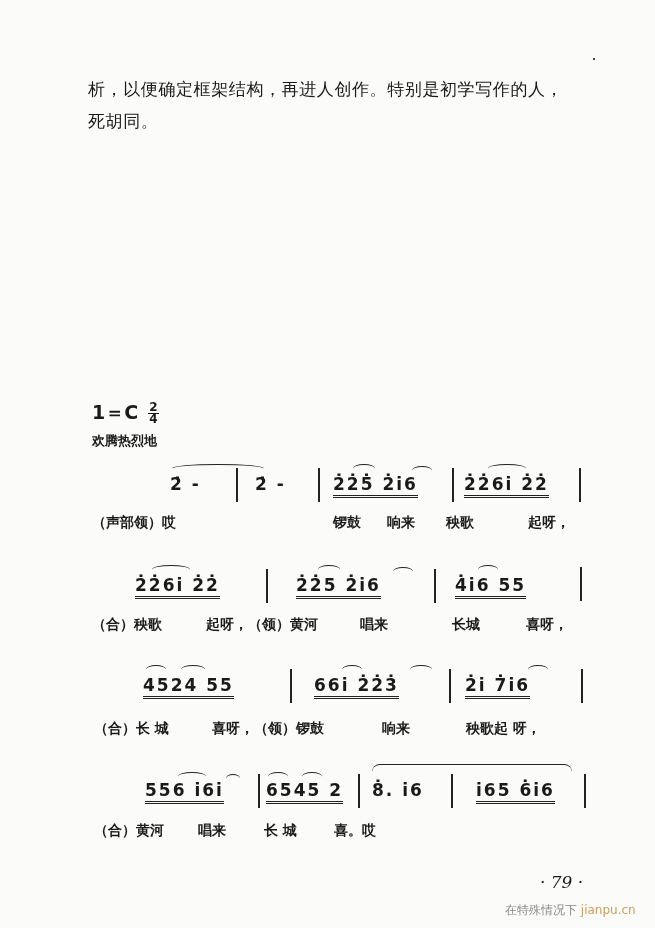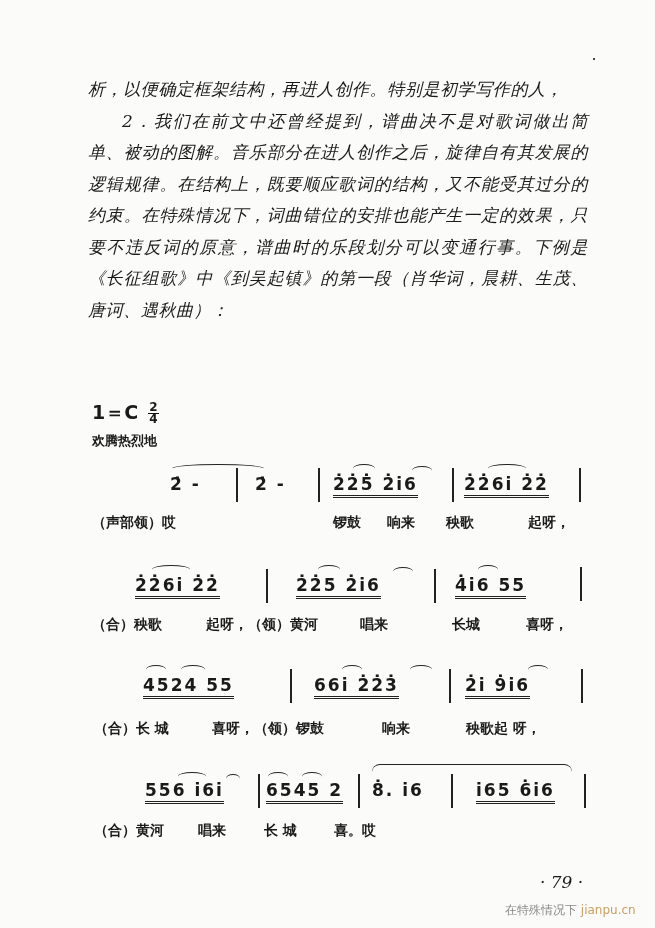--- a/index.html
+++ b/index.html
@@ -1,21 +1,21 @@
 <!DOCTYPE html>
 <html><head>
 <meta charset="utf-8">
 <style>
   html, body { margin: 0; padding: 0; }
   body {
     width: 655px; height: 928px; background: #fbfbfa; position: relative; overflow: hidden;
     font-family: "DejaVu Serif", serif; color: #1a1a1a;
   }
   .prose { position: absolute; left: 88px; width: 500px; top: 74px; font-size: 17px; line-height: 31.5px; letter-spacing: 0.6px; }
-  .prose p { margin: 0; text-align: justify; font-style: italic; }
+  .prose p { margin: 0; text-align: justify; }
   .indent { text-indent: 2em; }
   .key { position: absolute; left: 92px; top: 400px; font-family: "DejaVu Sans", sans-serif; font-weight: bold; font-size: 19px; display: flex; align-items: center; }
   .frac { display: inline-flex; flex-direction: column; align-items: center; font-size: 12px; line-height: 11px; margin-left: 10px; }
   .frac .num { border-bottom: 1.5px solid #111; padding: 0 1px; }
   .tempo { position: absolute; left: 92px; top: 432px; font-size: 13px; font-weight: bold; font-family: "DejaVu Sans", sans-serif; }
   .staff { position: absolute; left: 0; width: 655px; height: 50px; }
   .measure-num { position: absolute; font-family: "DejaVu Sans", sans-serif; font-weight: bold; font-size: 17px; white-space: nowrap; letter-spacing: 2px; }
   .measure-num .und { border-bottom: 3px double #222; padding-bottom: 1px; }
   .bar { position: absolute; width: 1.6px; background: #222; height: 34px; }
   .slur { position: absolute; border-top: 1.5px solid #222; border-radius: 50% 50% 0 0; height: 8px; }
@@ -26,21 +26,21 @@
   .watermark .url { color: #c8a060; }
   .speck { position: absolute; left: 593px; top: 58px; width: 2px; height: 2px; background: #444; }
 </style>
 </head>
 <body>
 
 <div class="speck"></div>
 
 <div class="prose">
   <p>析，以便确定框架结构，再进人创作。特别是初学写作的人，</p>
-  <p class="indent">2．我们在前文中还曾经提到，谱曲决不是对歌词做出简单、被动的图解。音乐部分在进人创作之后，旋律自有其发展的逻辑规律。在结构上，既要顺应歌词的结构，又不能受其过分的约束。在特殊情况下，词曲错位的安排也能产生一定的效果，只要不违反词的原意，谱曲时的乐段划分可以变通行事。下例是《长征组歌》中《到吴起镇》的第一段（肖华词，晨耕、生茂、唐诃、遇秋曲）：</p>
+  <p>死胡同。</p>
 </div>
 
 <div class="key">
   <span>1＝C</span>
   <span class="frac">
     <span class="num">2</span>
     <span>4</span>
   </span>
 </div>
 <div class="tempo">欢腾热烈地</div>
@@ -90,21 +90,21 @@
 <div class="staff" style="top:665px">
   <div class="slur" style="left:146px;width:20px;top:0px"></div>
   <div class="slur" style="left:181px;width:24px;top:0px"></div>
   <div class="measure-num" style="left:143px;top:10px"><span class="und">4524 55</span></div>
   <div class="bar" style="left:290px;top:4px"></div>
   <div class="slur" style="left:342px;width:20px;top:0px"></div>
   <div class="slur" style="left:410px;width:22px;top:0px"></div>
   <div class="measure-num" style="left:314px;top:10px"><span class="und">66i 2̇2̇3̇</span></div>
   <div class="bar" style="left:449px;top:4px"></div>
   <div class="slur" style="left:528px;width:20px;top:0px"></div>
-  <div class="measure-num" style="left:465px;top:10px"><span class="und">2̇i 9̇i6</span></div>
+  <div class="measure-num" style="left:465px;top:10px"><span class="und">2̇i 7̇i6</span></div>
   <div class="bar" style="left:581px;top:4px"></div>
 </div>
 <div class="lyric" style="top:720px">
   <span style="left:94px">（合）长 城</span>
   <span style="left:212px">喜呀，（领）锣鼓</span>
   <span style="left:382px">响来</span>
   <span style="left:466px">秧歌起 呀，</span>
 </div>
 
 <div class="staff" style="top:768px">

